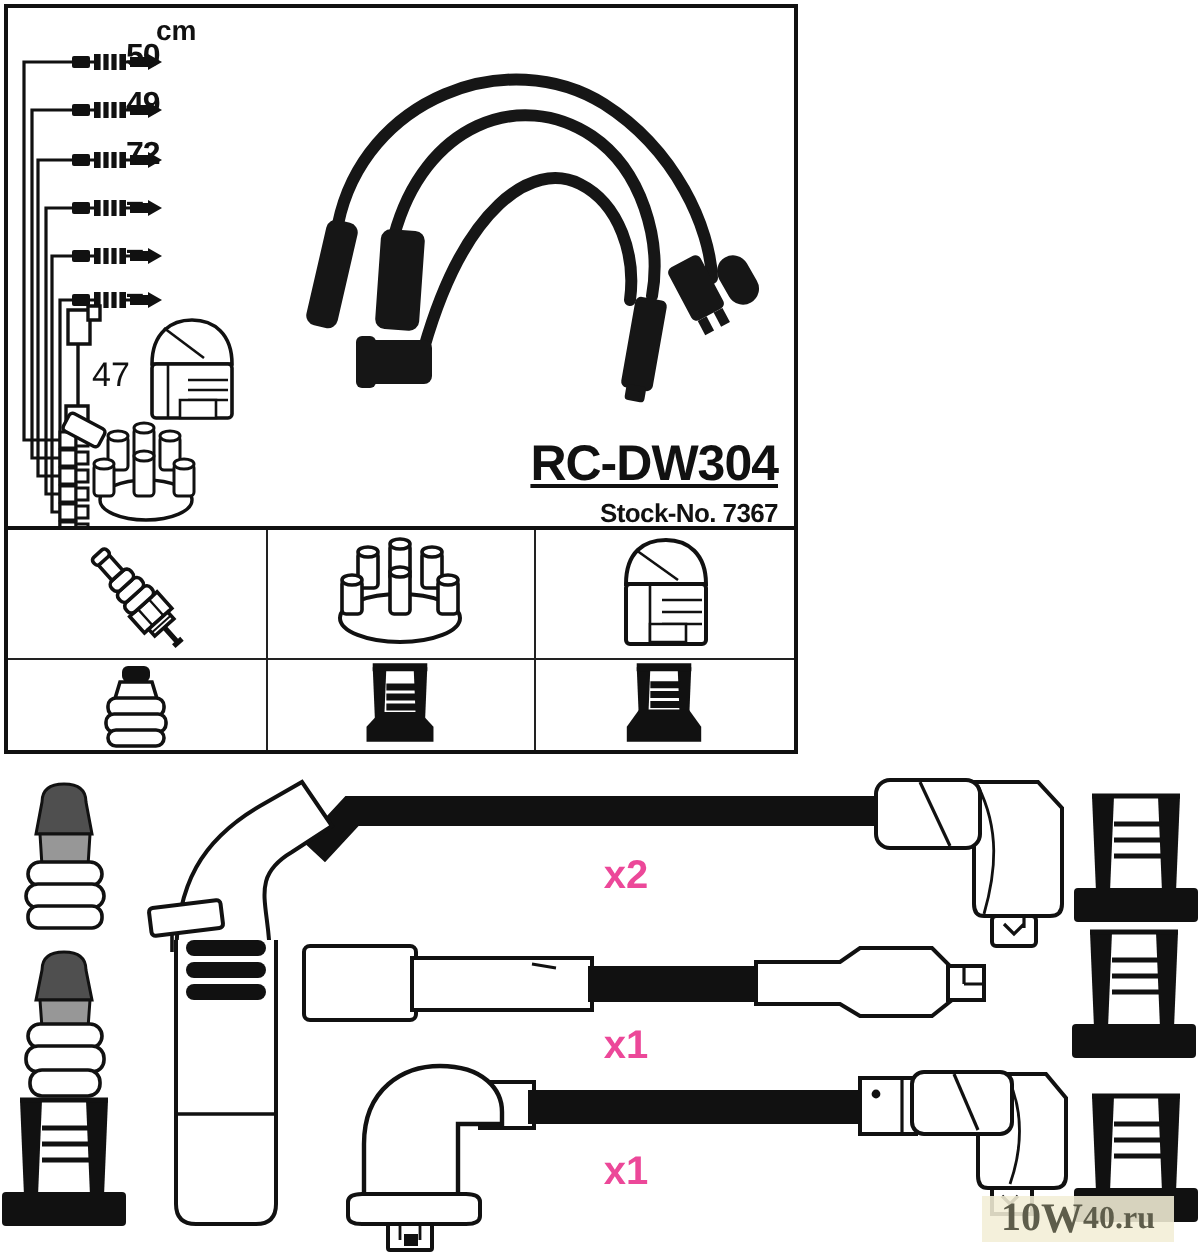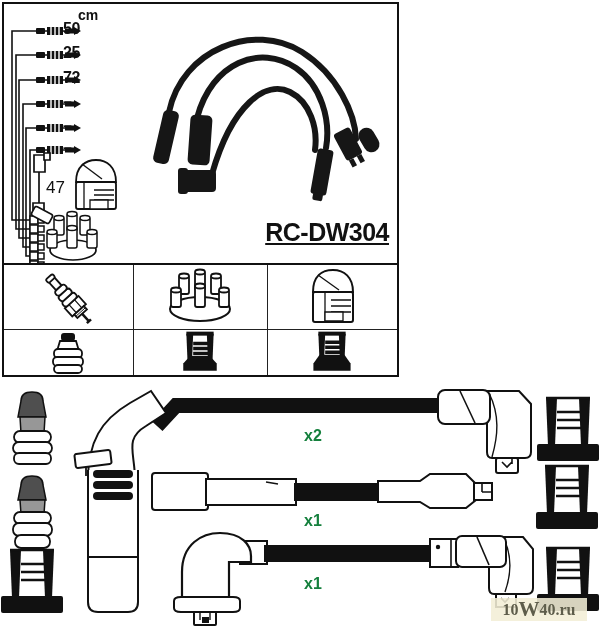--- a/index.html
+++ b/index.html
@@ -18,25 +18,25 @@
   .pn .l2{font-size:13px;font-weight:bold;letter-spacing:-0.3px;margin-top:2px;}
   
   .ctable{left:2px;top:265px;width:397px;height:112px;border:2px solid #111;border-top:none;
           box-sizing:border-box;display:grid;grid-template-columns:1fr 1.03fr 1fr;
           grid-template-rows:65px 1fr;}
   .cell{position:relative;border-right:1.4px solid #222;border-bottom:1.4px solid #222;
         display:flex;align-items:center;justify-content:center;}
   .cell.last{border-right:none;} .cell.brow{border-bottom:none;}
   
   .bottom-svg{left:0;top:378px;}
-  .qty{position:absolute;width:46px;text-align:center;font-size:16px;font-weight:600;color:#15803d;}
+  .qty{position:absolute;width:46px;text-align:center;font-size:20px;font-weight:600;color:#ec4899;}
   .wm{position:absolute;left:491px;top:598px;width:96px;height:23px;background:rgba(243,238,214,.88);
       display:flex;align-items:center;justify-content:center;color:#5e5d4b;
       font-family:"Liberation Serif",serif;font-weight:bold;line-height:23px;}
-  .wm .s1{font-size:16px;} .wm .s2{font-size:21px;} .wm .s3{font-size:16px;}
+  .wm .s1{font-size:20px;} .wm .s2{font-size:21px;} .wm .s3{font-size:16px;}
   svg *{vector-effect:non-scaling-stroke;}
 </style>
 </head>
 <body>
 
 <div class="stage">
 
   <div class="abs topbox">
     <svg width="393" height="259" viewBox="0 0 393 259">
       <g stroke="#111" fill="none" stroke-width="1.6">
@@ -164,29 +164,30 @@
               <rect x="-5" y="21" width="10" height="8" rx="2"></rect>
           </g>
           <rect x="178" y="166" width="34" height="22" rx="4"></rect>
           <rect x="174" y="164" width="10" height="26" rx="3"></rect>
         </g>
       </g>
     </svg>
 
     <div class="unit">cm</div>
     <div class="rlabel" style="top:16px">50</div>
-    <div class="rlabel" style="top:40px">25</div>
+    <div class="rlabel" style="top:40px">49</div>
     <div class="rlabel" style="top:65px">72</div>
     <div class="rlabel" style="top:89px">–</div>
     <div class="rlabel" style="top:113px">–</div>
     <div class="rlabel" style="top:135px">–</div>
     <div class="coilwire">47</div>
 
     <div class="pn">
       <div class="l1">RC-DW304</div>
+      <div class="l2">Stock-No. 7367</div>
     </div>
   </div>
 
   <div class="abs ctable">
     <div class="cell">
       <svg width="129" height="63" viewBox="0 0 129 63">
         <g transform="translate(64 32) rotate(-42) scale(0.92)" fill="#fff" stroke="#111" stroke-width="1.8">
           <path d="M0,22 V34 M-3,34 H3" stroke-width="2.6" fill="none"></path>
           <rect x="-10" y="6" width="20" height="12"></rect>
             <path d="M-4,6 V18 M4,6 V18" stroke-width="1.2" fill="none"></path>

